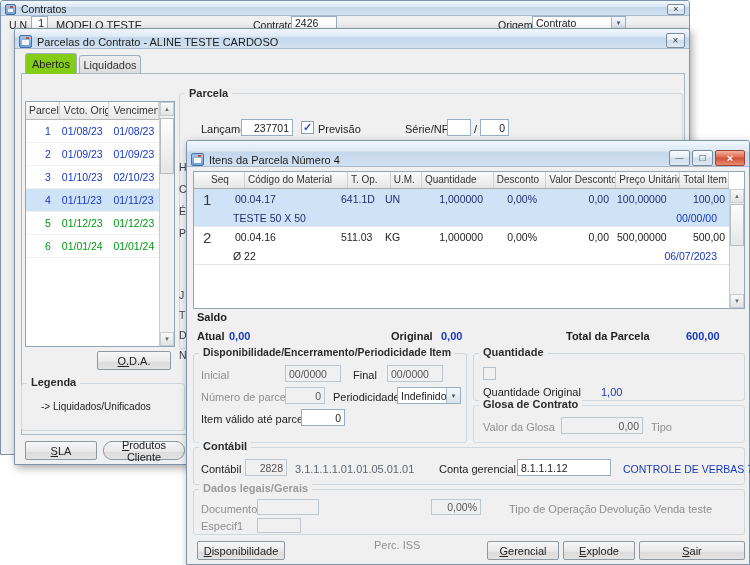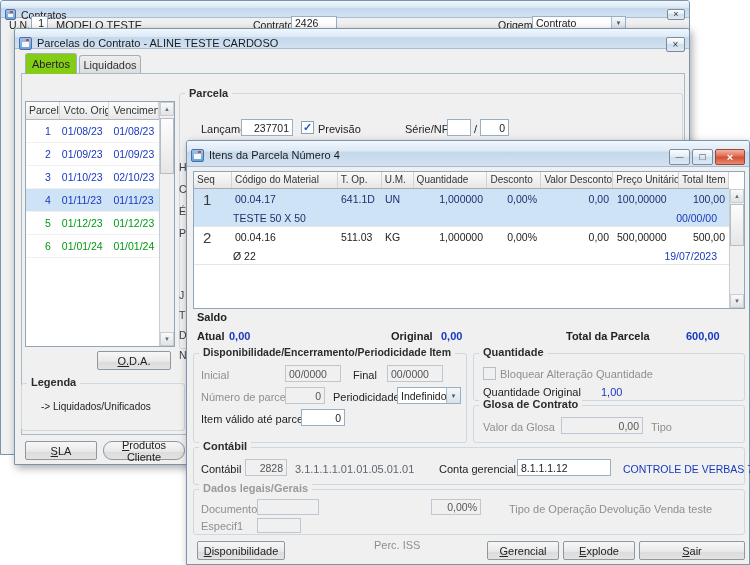--- a/index.html
+++ b/index.html
@@ -1,21 +1,21 @@
 <!DOCTYPE html>
 <html><head>
 <meta charset="utf-8">
 <style>
   * { margin:0; padding:0; box-sizing:border-box; }
   html,body { width:750px; height:565px; overflow:hidden; }
   body { position:relative; background:#fff; font-family:"Liberation Sans", sans-serif; font-size:11px; color:#222; }
 
   .window { position:absolute; background:#f0f0f0; border:1px solid #7b93ad; border-radius:3px 3px 0 0; }
   .shadow { box-shadow:2px 3px 9px rgba(0,0,0,.35); }
-  .titlebar { position:absolute; left:0; right:0; top:0; display:flex; align-items:flex-start; padding:8px 4px;
+  .titlebar { position:absolute; left:0; right:0; top:0; display:flex; align-items:flex-end; padding:0 4px;
     background:linear-gradient(180deg,#f1f7fd 0%,#dcе9f5 35%,#dce9f5 40%,#c4d8ec 45%,#d2e1f1 100%);
     background:linear-gradient(180deg,#f1f7fd 0%,#dce9f5 40%,#c4d8ec 45%,#d2e1f1 100%);
     border-bottom:1px solid #a9bccf; border-radius:2px 2px 0 0; }
   .titlebar .title { flex:1; margin-left:5px; color:#1b1b1b; white-space:nowrap; overflow:hidden; }
   .win-icon { width:13px; height:13px; flex:0 0 13px; border:1px solid #4a6fa5; border-radius:2px;
     background:linear-gradient(180deg,#9fc3e8 0%,#6ea0d6 100%); position:relative; }
   .win-icon::after { content:""; position:absolute; left:2px; top:4px; right:2px; bottom:2px; background:#f4f8fc; }
   .win-icon::before { content:""; position:absolute; right:2px; top:1px; width:3px; height:2px; background:#c84b3a; z-index:1; }
 
   .capbtn { height:15px; margin-left:2px; border:1px solid #7c8b9b; border-radius:2px;
@@ -81,21 +81,21 @@
   .g3-row { display:flex; height:38px; border-bottom:1px solid #e6e6e6; font-size:10.5px; }
   .g3-row.sel { background:#cfe3f7; }
   .g3-seq { width:38px; font-size:15px; color:#3a3a3a; padding:2px 0 0 9px; }
   .g3-lines { width:498px; }
   .g3-l1 { display:flex; height:19px; align-items:center; }
   .g3-l1 > div { padding:0 4px; white-space:nowrap; overflow:hidden; }
   .g3-l2 { display:flex; height:19px; align-items:center; justify-content:space-between; padding:0 12px 0 2px; }
   .w-cod{width:106px;} .w-top{width:44px;} .w-um{width:32px;}
   .w-qt{width:74px;text-align:right;} .w-ds{width:54px;text-align:right;} .w-vd{width:72px;text-align:right;}
   .w-pu{width:66px;} .w-ti{width:50px;text-align:right;}
-  .hd-seq{width:38px;}
+  .hd-seq{width:38px;margin-left:14px;}
   .date-blue { color:#1838c0; }
   .frag { position:absolute; width:9px; overflow:hidden; white-space:nowrap; font-size:10.5px; color:#3a3f46; }
 </style>
 </head>
 <body>
 
 <div id="win1" class="window" style="left:0;top:0;width:690px;height:455px;z-index:1;">
   <div class="titlebar" style="height:15px;">
     <span class="win-icon" style="width:11px;height:11px;flex-basis:11px;"></span>
     <span class="title" style="font-size:10.5px;">Contratos</span>
@@ -268,21 +268,21 @@
             <div class="w-top">511.03</div>
             <div class="w-um">KG</div>
             <div class="w-qt">1,000000</div>
             <div class="w-ds">0,00%</div>
             <div class="w-vd">0,00</div>
             <div class="w-pu">500,00000</div>
             <div class="w-ti">500,00</div>
           </div>
           <div class="g3-l2">
             <span>Ø 22</span>
-            <span class="date-blue">19/07/2023</span>
+            <span class="date-blue">06/07/2023</span>
           </div>
         </div>
       </div>
     </div>
     <div class="g3-scroll" style="top:17px;bottom:0;">
       <div class="sc-arrow">▲</div>
       <div class="sc-track">
           <div class="sc-thumb" style="top:1px;height:42px;"></div>
         </div>
       <div class="sc-arrow">▼</div>
@@ -309,21 +309,20 @@
   <div class="combo" style="left:210px;top:246px;width:64px;height:17px;">
     <span class="ctext">Indefinido</span>
     <span class="carrow">▼</span>
   </div>
   <span class="lbl" style="left:14px;top:272px;">Item válido até parcela</span>
   <div class="input num" style="left:114px;top:268px;width:44px;height:17px;">0</div>
 
   <div class="groupbox" style="left:286px;top:212px;width:272px;height:48px;"></div>
   <span class="gb-label" style="left:292px;top:205px;">Quantidade</span>
   <span class="chk" style="left:296px;top:226px;background:#f0f0f0;border-color:#b5bfc9;"></span>
-  <span class="lbl dis" style="left:313px;top:227px;">Bloquear Alteração Quantidade</span>
   <span class="lbl" style="left:296px;top:245px;">Quantidade Original</span>
   <span class="lbl blue" style="left:414px;top:245px;">1,00</span>
 
   <div class="groupbox" style="left:286px;top:264px;width:272px;height:38px;"></div>
   <span class="gb-label" style="left:292px;top:257px;">Glosa de Contrato</span>
   <span class="lbl dis" style="left:296px;top:280px;">Valor da Glosa</span>
   <div class="input dis num" style="left:374px;top:276px;width:82px;height:17px;">0,00</div>
   <span class="lbl dis" style="left:464px;top:280px;">Tipo</span>
 
   <div class="groupbox" style="left:6px;top:306px;width:552px;height:38px;"></div>

